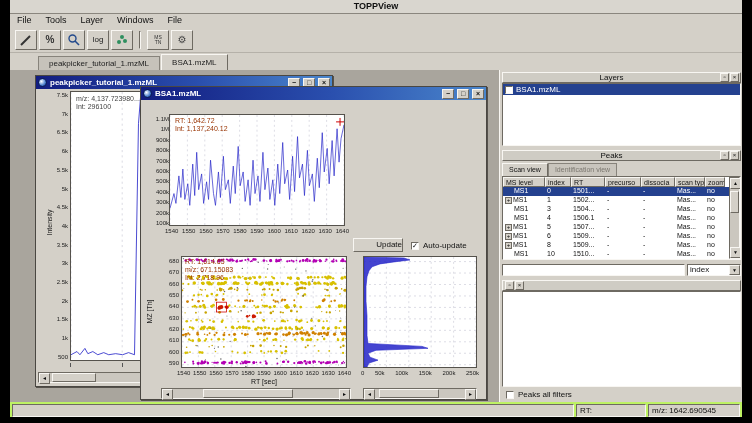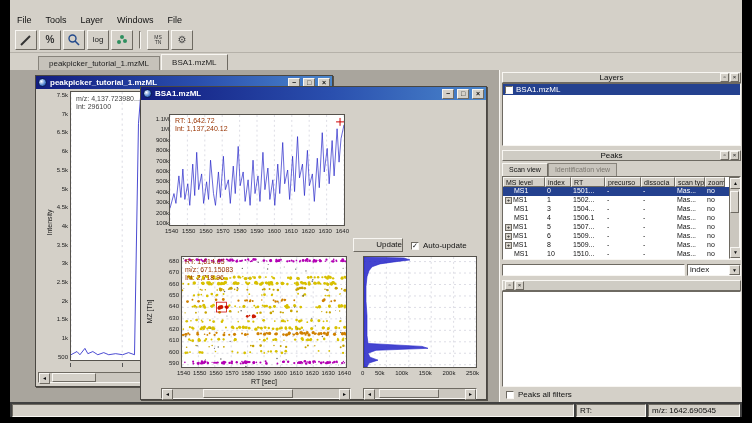--- a/index.html
+++ b/index.html
@@ -89,30 +89,33 @@
   .texp { width:7px; height:7px; margin:1px 1px 0 0; background:#d4d0c8; border:1px solid #6e6a62;
     font-size:6px; line-height:5px; text-align:center; flex:none; }
   .tspacer { width:9px; flex:none; }
 
   .filterrow { position:absolute; display:flex; gap:2px; align-items:center; }
   .finput { flex:1; height:12px; background:#fff; font-size:8px; border:1px solid; border-color:#6e6a62 #f8f6f2 #f8f6f2 #6e6a62; padding:0 2px; font-family:"Liberation Sans",sans-serif; }
   .combo { width:54px; height:12px; background:#fff; display:flex; align-items:center; font-size:8px; }
   .combo .ctext { flex:1; padding-left:2px; }
   .combo .cdrop { width:11px; height:10px; background:#d4d0c8; font-size:5px; line-height:9px; text-align:center; }
 
-  #statusbar { position:absolute; left:0; top:402px; width:100%; height:15px; display:flex; gap:2px; padding:2px 2px; background:#404040; }
+  #statusbar { position:absolute; left:0; top:402px; width:100%; height:15px; display:flex; gap:2px; padding:2px 2px; background:#bef264; }
   .sseg { height:13px; font-size:8px; line-height:12px; padding:0 3px; background:#d4d0c8; white-space:nowrap; overflow:hidden; }
 
   .checkline { position:absolute; display:flex; align-items:center; gap:4px; font-size:8px; }
 </style>
 </head>
 <body>
 
 <div id="app">
 
+  <div class="titlebar-app">
+    <span>TOPPView</span>
+  </div>
 
   <div class="menubar" id="menubar">
       <div class="menu-item">File</div>
       <div class="menu-item">Tools</div>
       <div class="menu-item">Layer</div>
       <div class="menu-item">Windows</div>
       <div class="menu-item">File</div>
     </div>
 
   <div class="toolbar" id="toolbar">

